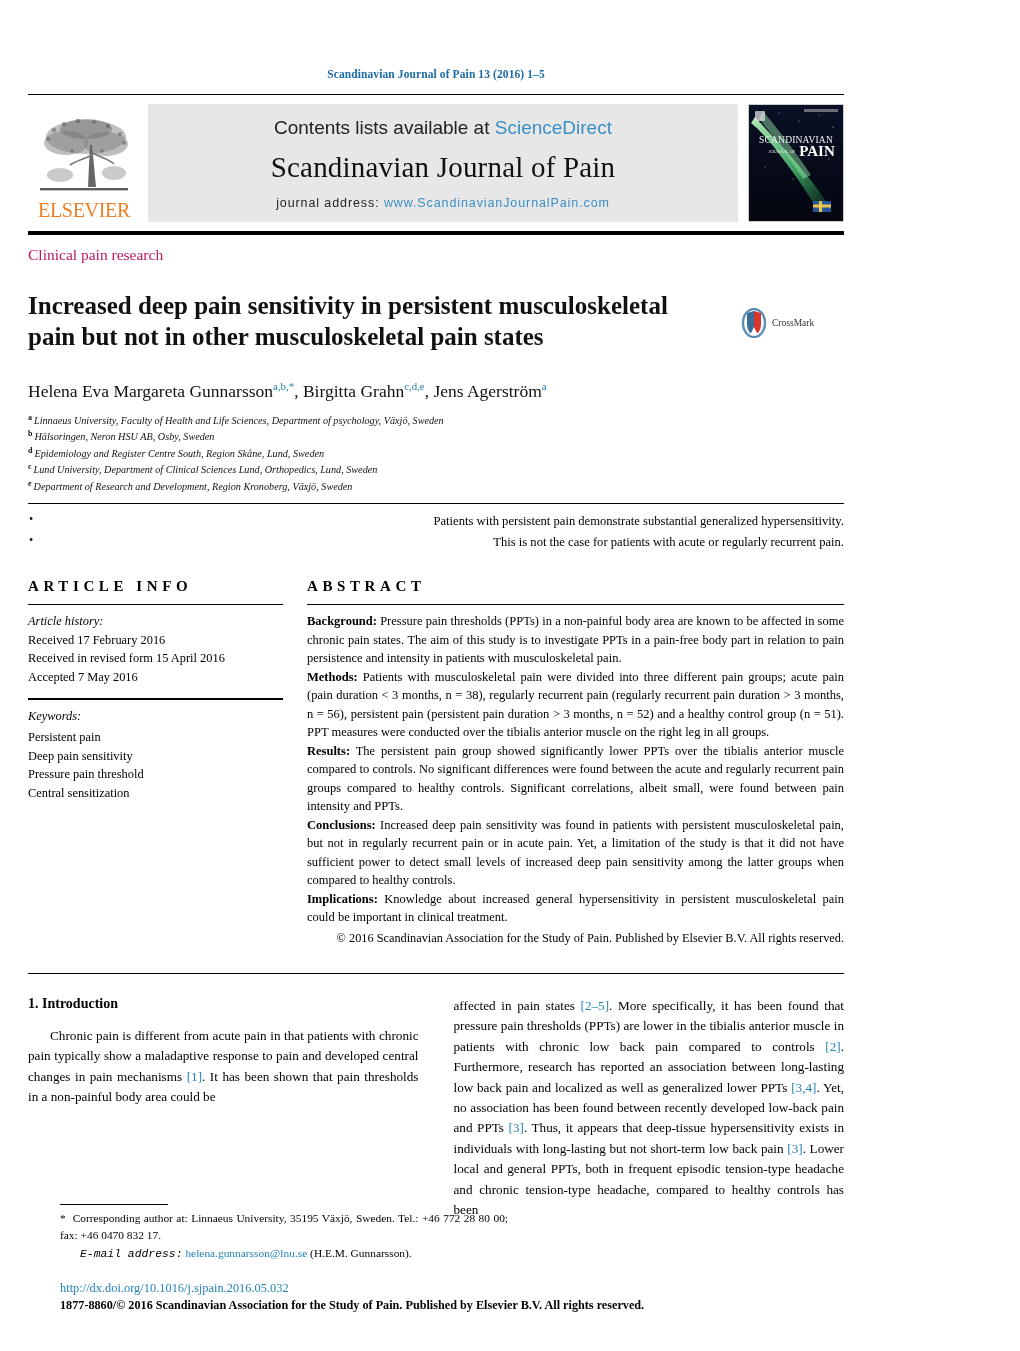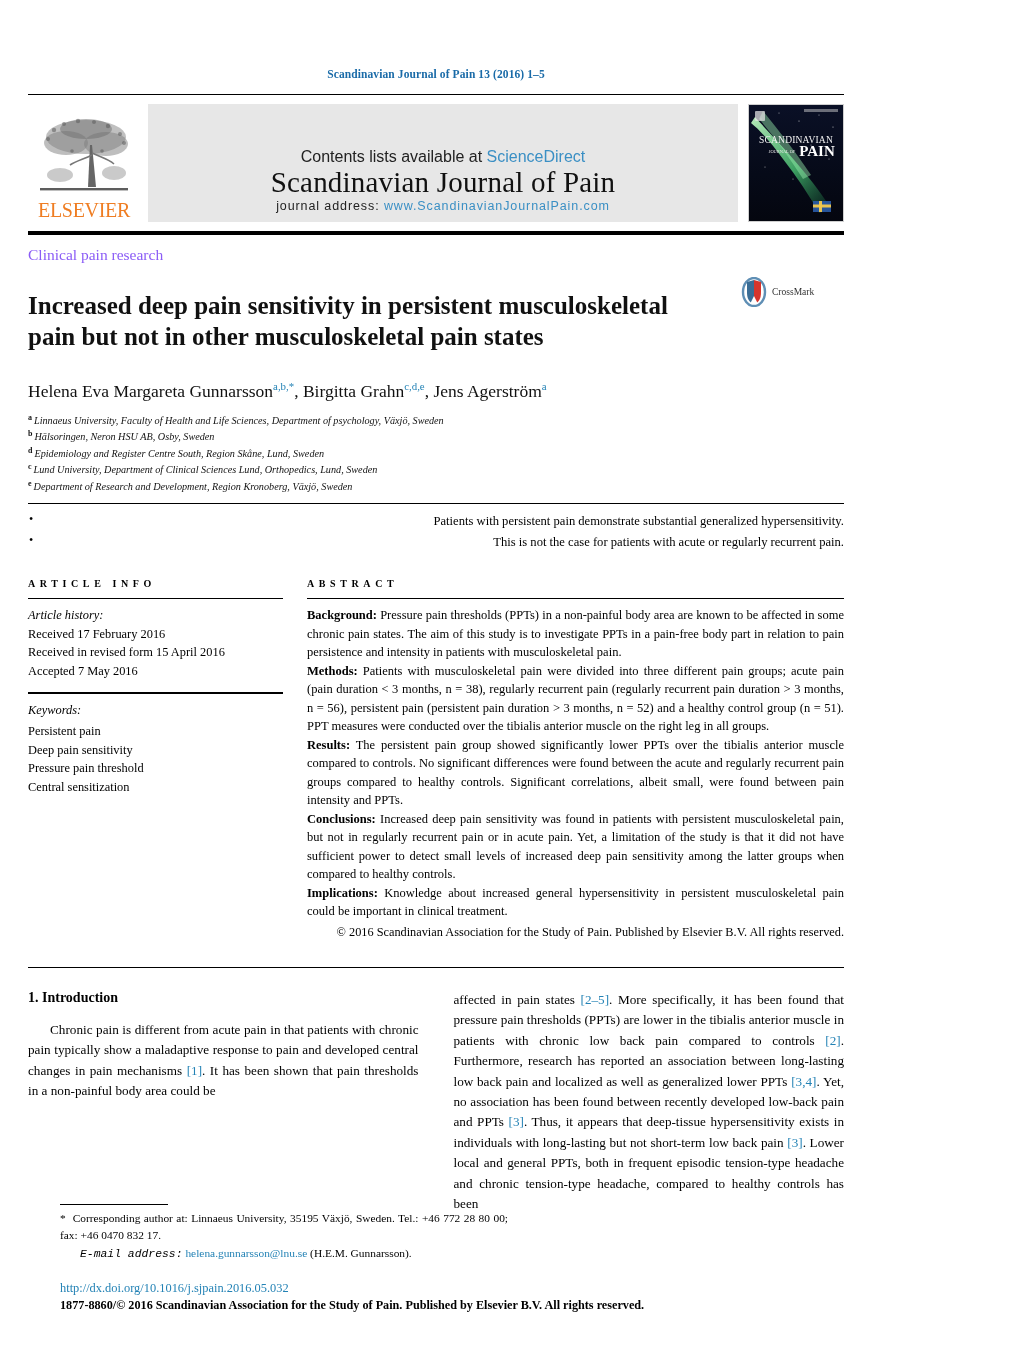--- a/index.html
+++ b/index.html
@@ -69,23 +69,22 @@
     margin: 0 10px 0 8px;
     display: flex;
     flex-direction: column;
     justify-content: space-between;
     align-items: center;
     padding: 13px 0 12px 0;
     box-sizing: border-box;
   }
   .contents-line {
     font-family: "Liberation Sans", sans-serif;
-    font-size: 16px;
+    font-size: 19px;
     color: #222;
-    margin-top: 31px;
   }
   .contents-line .sd { color: #3a8fc4; }
   .journal-name {
     font-family: "Liberation Serif", serif;
     font-size: 29px;
     color: #111;
     letter-spacing: 0.2px;
   }
   .homepage-line {
     font-family: "Liberation Sans", sans-serif;
@@ -107,25 +106,25 @@
   .rule-bold {
     border-top: 4px solid #000;
     margin-top: 9px;
   }
 
   
   .section-kind {
     font-family: "Liberation Serif", serif;
     font-size: 15.5px;
     margin-top: 11px;
-    color: #8b5cf6;
+    color: #be185d;
   }
   .title-row {
     display: flex;
-    align-items: flex-start;
+    align-items: center;
     margin-top: 9px;
     gap: 48px;
   }
   .title {
     flex: 1 1 auto;
     font-size: 25px;
     line-height: 1.25;
     font-family: "Liberation Serif", serif;
     color: #111;
     max-width: 775px;
@@ -196,21 +195,21 @@
   
   .info-abstract {
     display: flex;
     margin-top: 26px;
     gap: 24px;
   }
   .col-info { width: 255px; flex: 0 0 255px; }
   .col-abstract { flex: 1 1 auto; }
   .col-head {
     font-weight: bold;
-    font-size: 10px;
+    font-size: 15px;
     letter-spacing: 4.6px;
   }
   .col-rule {
     border-top: 1px solid #000;
     margin-top: 9px;
     margin-bottom: 7px;
   }
   .col-rule.thick { border-top: 2px solid #000; margin-top: 12px; }
   .sub-italic {
     font-style: italic;

